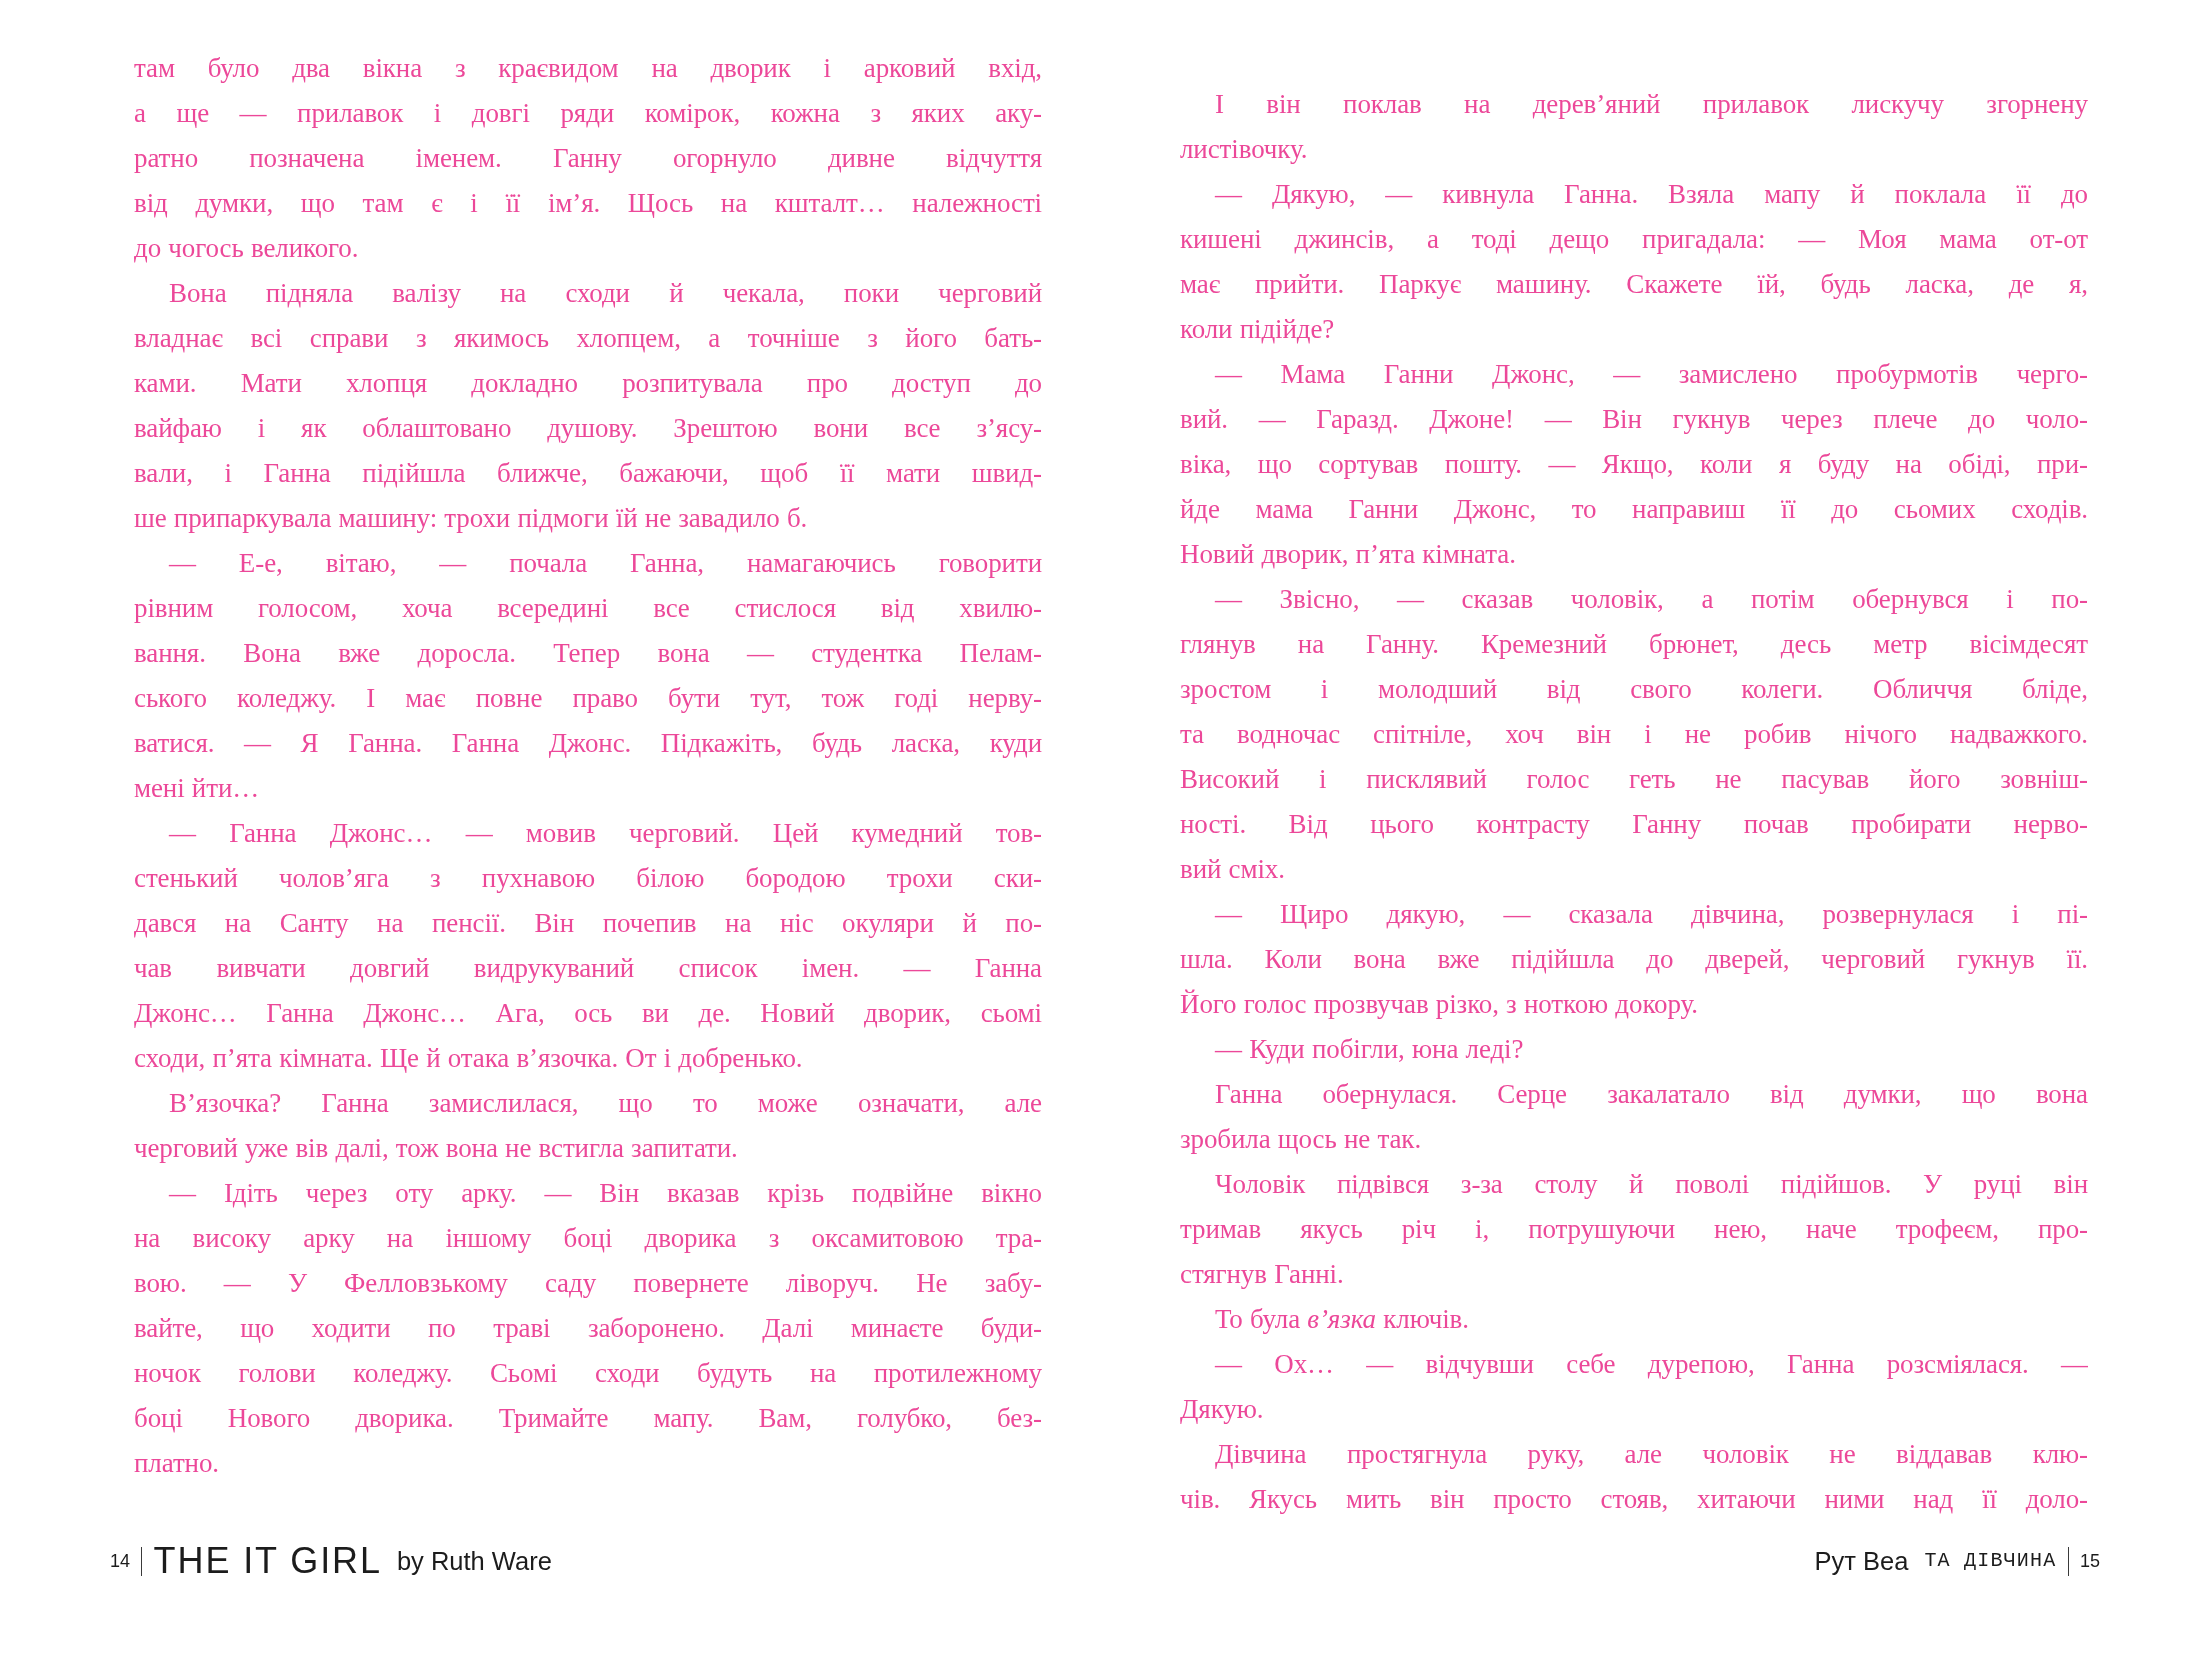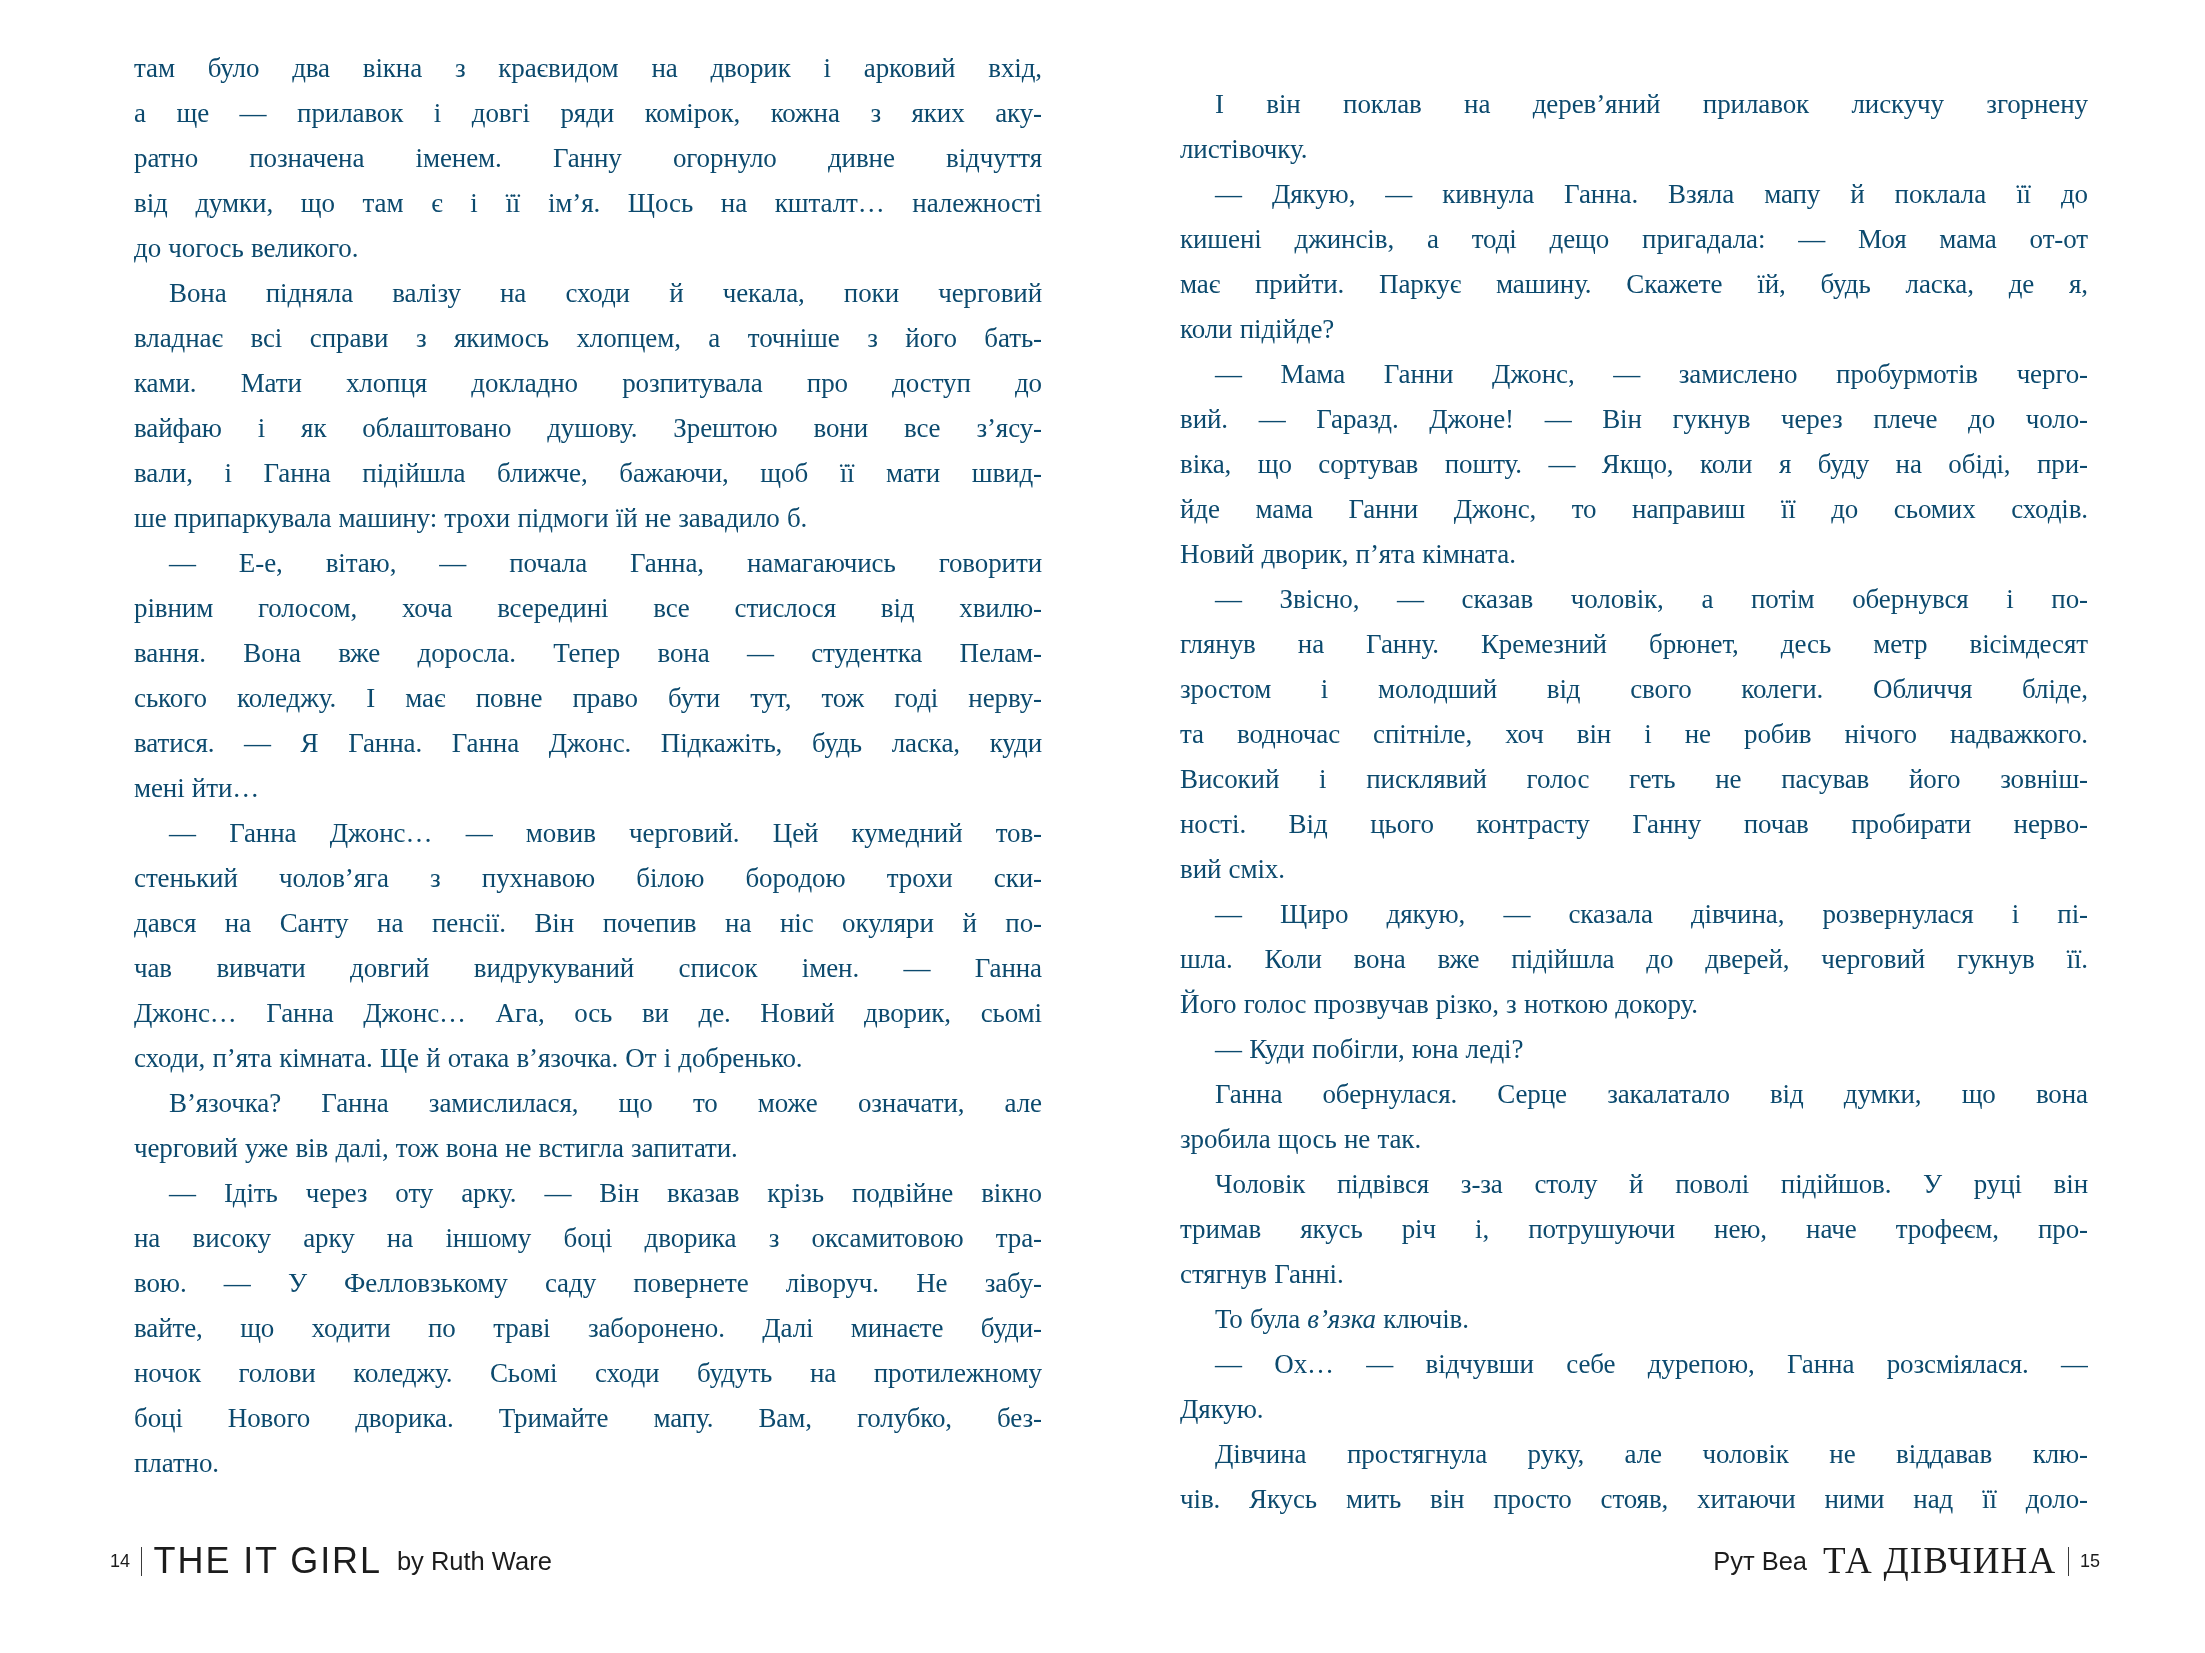--- a/index.html
+++ b/index.html
@@ -16,21 +16,21 @@
     font-family: "Liberation Serif", serif;
     color: #0d0d0d;
   }
   .textcol {
     position: absolute;
     top: 46px;
     width: 908px;
     font-size: 27px;
     letter-spacing: -0.1px;
     word-spacing: 0.6px;
-    color: #0c4a6e;
+    color: #ec4899;
   }
   .textcol-left  { left: 134px; }
   .textcol-right { left: 1180px; margin-top: 36px; }
   .line {
     height: 45px;
     line-height: 45px;
     overflow: hidden;
     text-align: left;
     white-space: normal;
   }
@@ -75,22 +75,22 @@
     line-height: 34px;
     text-align: right;
   }
   .f-author {
     font-family: "Liberation Sans", sans-serif;
     font-size: 25.5px;
     margin-right: 16px;
     line-height: 34px;
   }
   .f-title-ua {
-    font-family: Liberation Serif, serif;
-    font-size: 37px;
+    font-family: Liberation Mono, monospace;
+    font-size: 20px;
     text-transform: uppercase;
     letter-spacing: 1.2px;
     line-height: 34px;
   }
 </style>
 </head>
 <body>
 
 <div class="spread">
 

